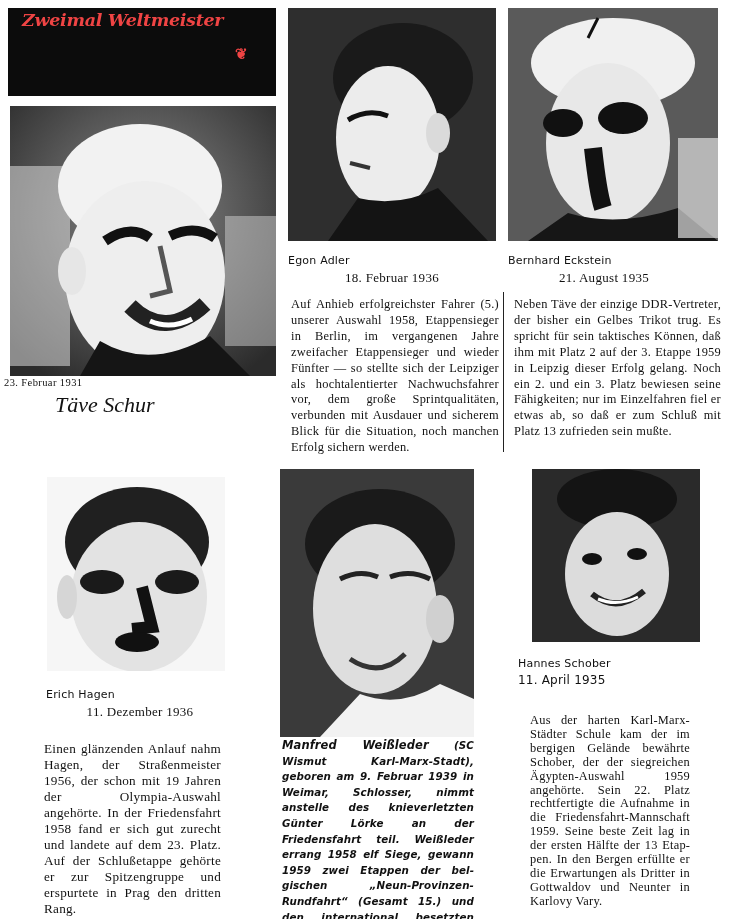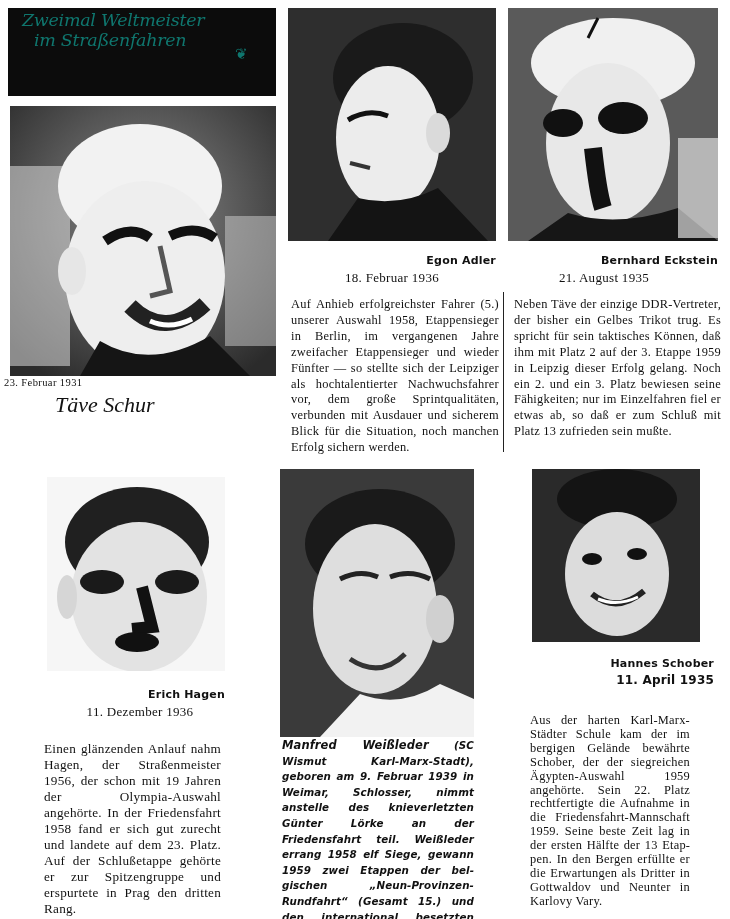--- a/index.html
+++ b/index.html
@@ -4,49 +4,48 @@
 <style>
   html, body { margin: 0; padding: 0; }
   body {
     width: 730px; height: 919px; position: relative; overflow: hidden;
     background: #ffffff; color: #111;
     font-family: "Liberation Serif", "DejaVu Serif", serif;
   }
   .abs { position: absolute; }
   .banner {
     left: 8px; top: 8px; width: 268px; height: 88px; background: #0c0c0c;
-    color: #0f766e; box-sizing: border-box; padding: 2px 6px 0 14px;
-    font-family: "DejaVu Serif", serif; font-style: italic; font-weight: normal;
+    color: #ef4444; box-sizing: border-box; padding: 2px 6px 0 14px;
+    font-family: "DejaVu Serif", serif; font-style: italic; font-weight: bold;
     font-size: 17.5px; line-height: 20px; letter-spacing: -0.3px;
   }
   .banner .l2 { padding-left: 12px; }
   .banner .l4 { padding-left: 22px; }
   .banner .leaf { position: absolute; left: 227px; top: 36px; font-size: 15px; font-style: normal; }
   .photo { overflow: hidden; background: #3a3a3a; }
   .photo svg { display: block; width: 100%; height: 100%; }
-  .name { font-family: "DejaVu Sans", sans-serif; font-weight: bold; font-size: 11px; text-align: right; letter-spacing: 0.2px; }
+  .name { font-family: "DejaVu Sans", sans-serif; font-weight: normal; font-size: 11px; text-align: left; letter-spacing: 0.2px; }
   .date { font-size: 13px; text-align: center; letter-spacing: 0.3px; }
   .bio {
     font-size: 12.4px; line-height: 15.9px; text-align: justify; letter-spacing: 0.25px;
     hyphens: manual;
   }
   .bio-italic {
     font-family: "DejaVu Sans", sans-serif; font-style: italic; font-weight: bold;
     font-size: 10.3px; line-height: 15.6px; text-align: justify; letter-spacing: 0.1px;
   }
   .caption-small { font-size: 10.5px; letter-spacing: 0.4px; }
   .signature { font-family: "DejaVu Serif", serif; font-style: italic; font-size: 22px; }
   .vline { background: #222; width: 1px; }
 </style>
 </head>
 <body>
 
 <div class="abs banner">
   <div>Zweimal Weltmeister</div>
-  <div class="l2">im Straßenfahren</div>
   <span class="leaf">❦</span>
 </div>
 
 <div class="abs photo" style="left:10px; top:106px; width:266px; height:270px;" title="Portrait of smiling cyclist (Täve Schur)">
   <svg viewBox="0 0 266 270">
     <defs>
       <radialGradient id="bg1" cx="50%" cy="40%" r="70%">
         <stop offset="0" stop-color="#8a8a8a"></stop>
           <stop offset="1" stop-color="#2b2b2b"></stop>
       </radialGradient>
@@ -107,21 +106,21 @@
     <rect width="178" height="194" fill="#f6f6f6"></rect>
     <ellipse cx="90" cy="65" rx="72" ry="55" fill="#202020"></ellipse>
     <ellipse cx="92" cy="120" rx="68" ry="75" fill="#e3e3e3"></ellipse>
     <ellipse cx="55" cy="105" rx="22" ry="12" fill="#1a1a1a"></ellipse>
     <ellipse cx="130" cy="105" rx="22" ry="12" fill="#1a1a1a"></ellipse>
     <path d="M95 110 L105 150 L85 152" stroke="#111" stroke-width="12" fill="none"></path>
     <ellipse cx="90" cy="165" rx="22" ry="10" fill="#111"></ellipse>
     <ellipse cx="20" cy="120" rx="10" ry="22" fill="#d6d6d6"></ellipse>
   </svg>
 </div>
-<div class="abs name" style="left:25px; top:688px; width:200px;">Erich Hagen</div>
+<div class="abs name" style="left:46px; top:688px; width:200px;">Erich Hagen</div>
 <div class="abs date" style="left:40px; top:704px; width:200px;">11. Dezember 1936</div>
 <div class="abs bio" style="left:44px; top:741px; width:177px; font-size:13.2px; line-height:16px;">Einen glänzenden Anlauf nahm Hagen, der Straßen­meister 1956, der schon mit 19 Jahren der Olympia-Auswahl angehörte. In der Friedensfahrt 1958 fand er sich gut zurecht und lan­dete auf dem 23. Platz. Auf der Schlußetappe ge­hörte er zur Spitzengruppe und erspurtete in Prag den dritten Rang.</div>
 
 <div class="abs photo" style="left:280px; top:469px; width:194px; height:268px;" title="Portrait of Manfred Weißleder">
   <svg viewBox="0 0 194 268">
     <rect width="194" height="268" fill="#3a3a3a"></rect>
     <ellipse cx="100" cy="75" rx="75" ry="55" fill="#1a1a1a"></ellipse>
     <ellipse cx="95" cy="140" rx="62" ry="85" fill="#dedede"></ellipse>
     <ellipse cx="160" cy="150" rx="14" ry="24" fill="#d0d0d0"></ellipse>
     <path d="M60 110 Q80 100 98 108" stroke="#222" stroke-width="5" fill="none"></path>

